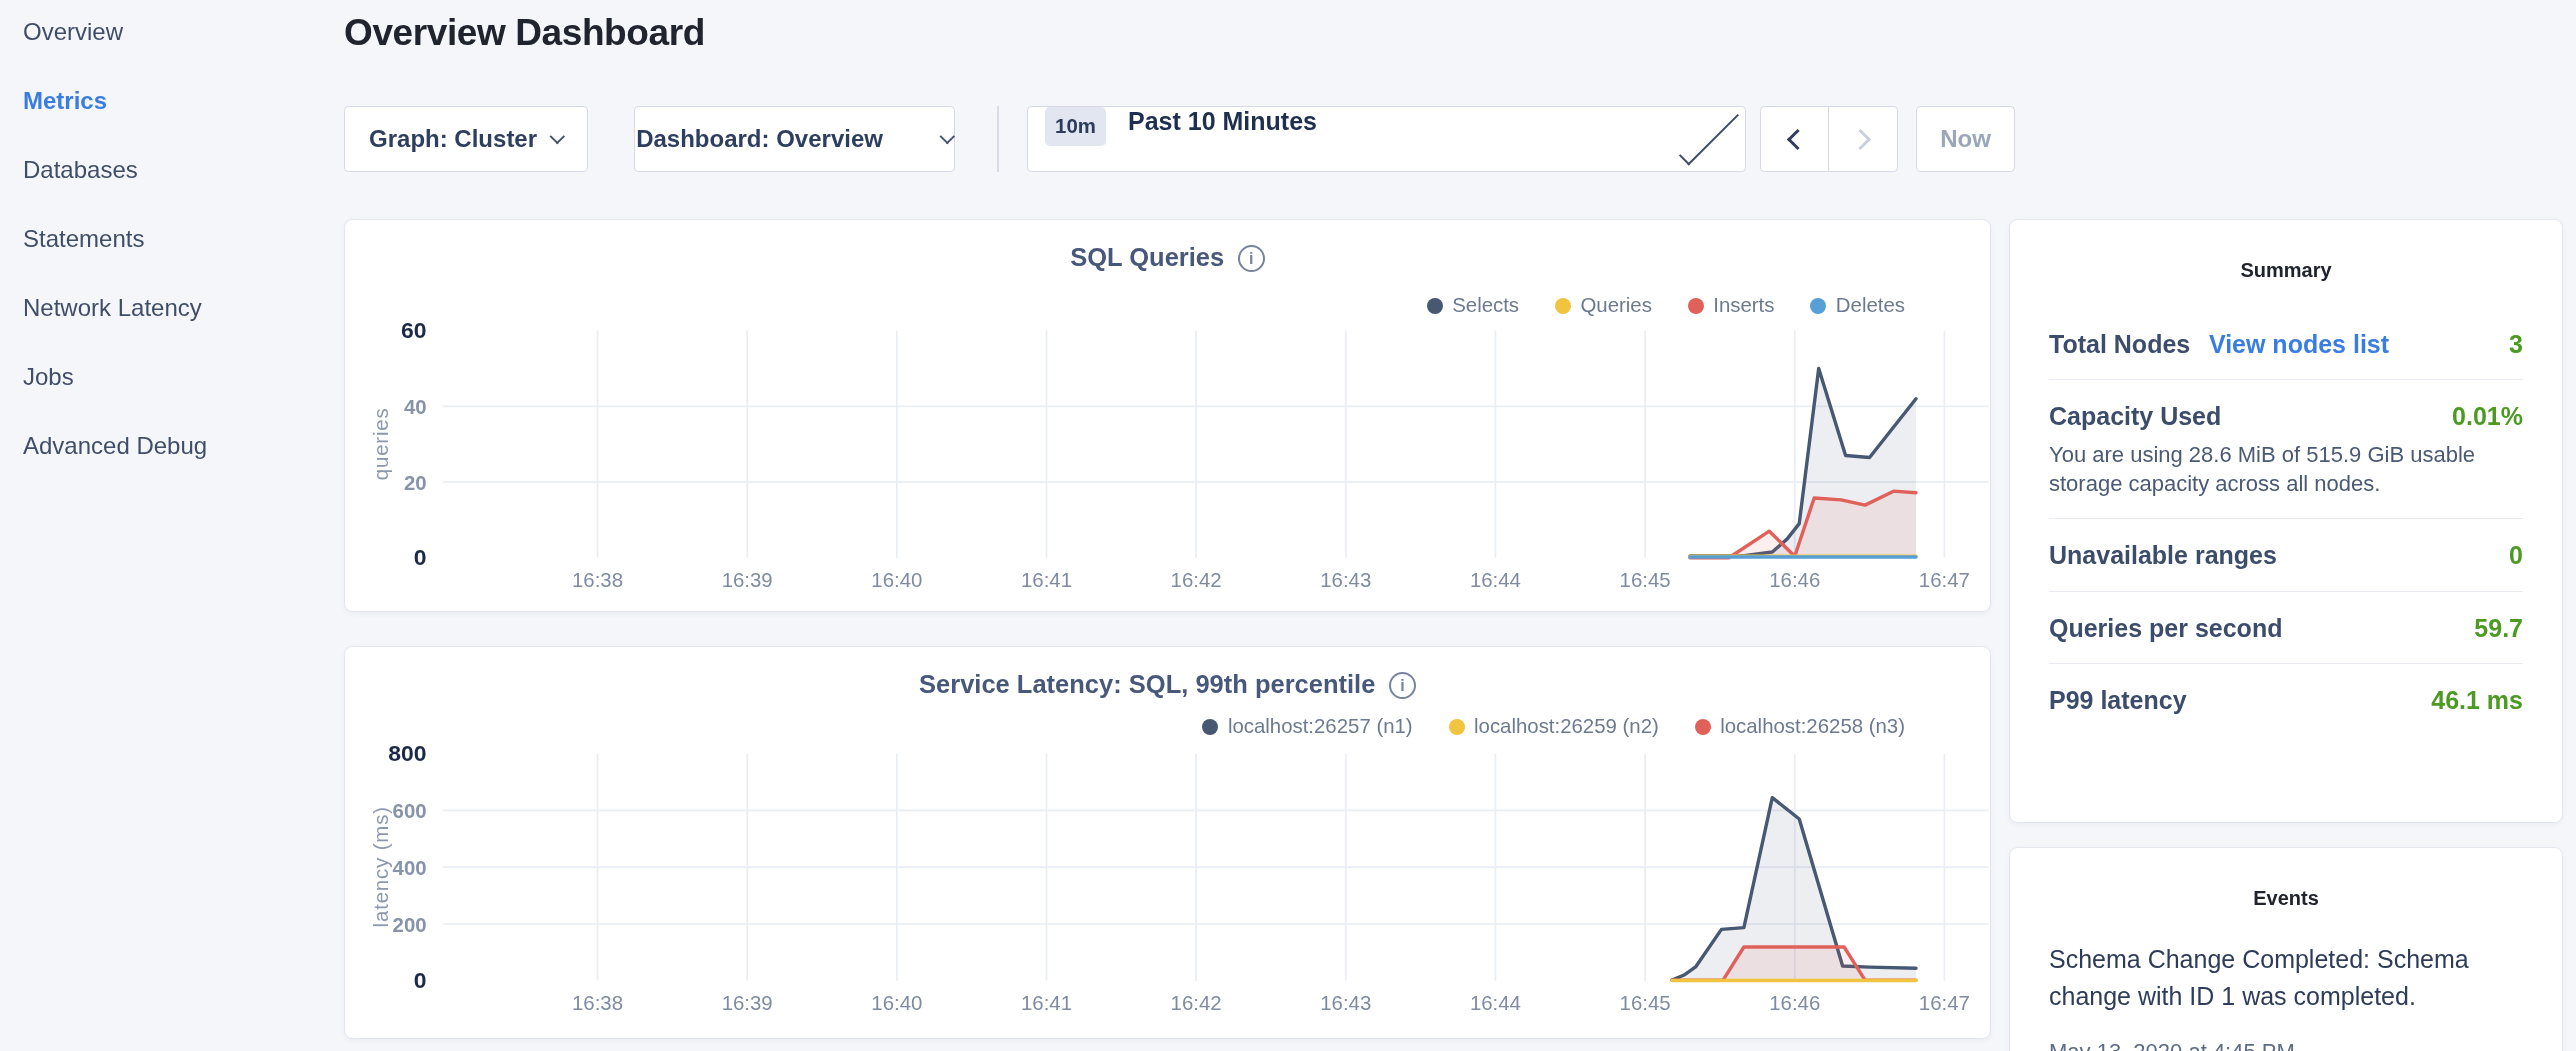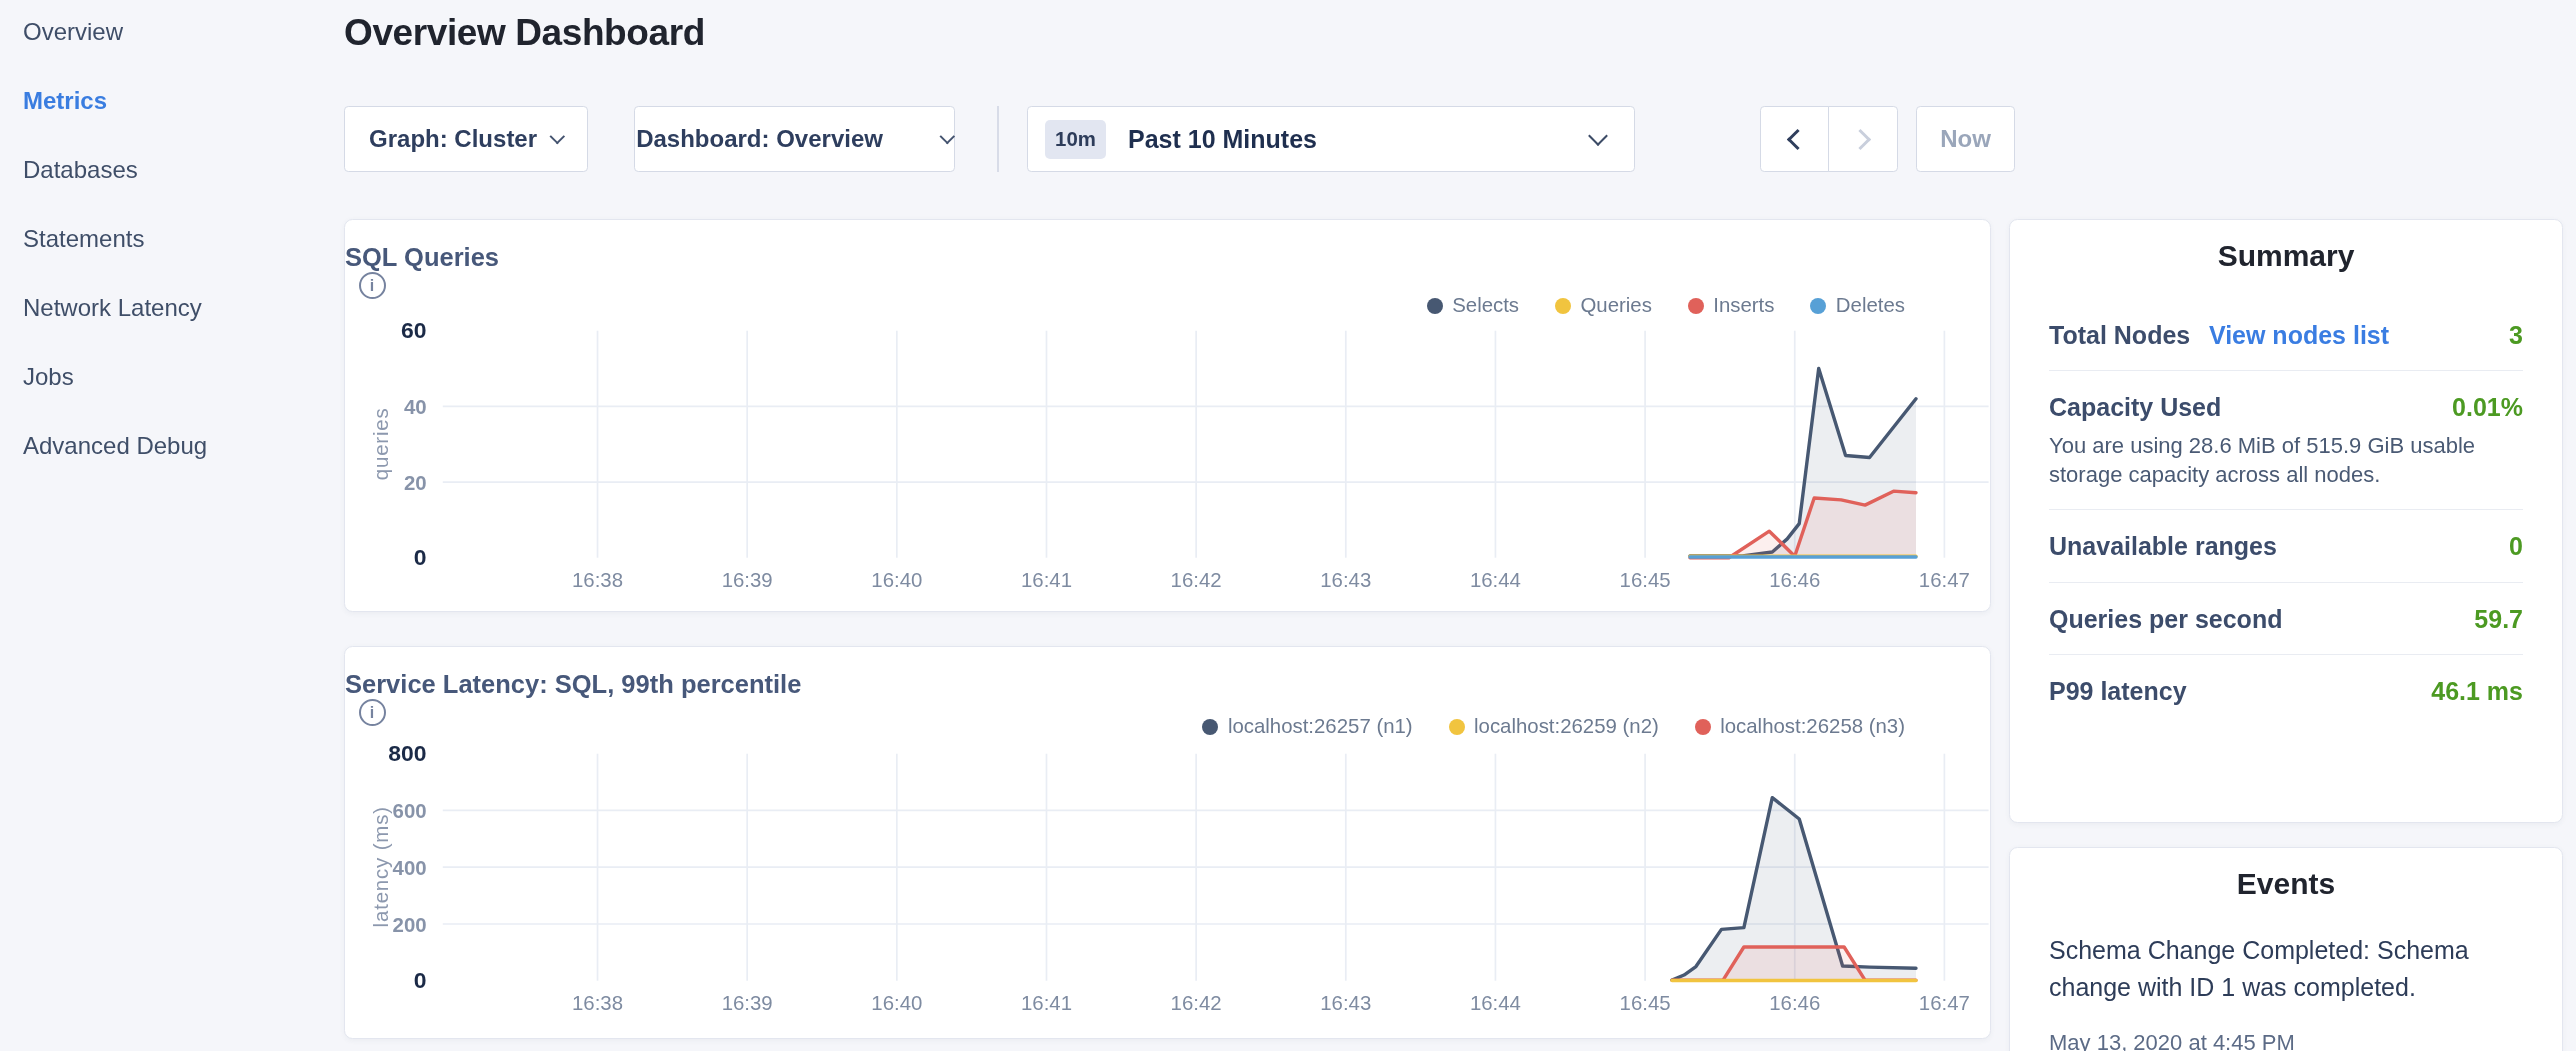--- a/index.html
+++ b/index.html
@@ -13,22 +13,22 @@
   .nav-item.active { color:#3a7de0; font-weight:700; }
 
   
   .page-title { position:absolute; left:344px; top:12px; font-size:37px; font-weight:700; color:#20242e; letter-spacing:-0.4px; }
   .toolbar { position:absolute; left:0; top:106px; height:66px; }
   .tb-btn { position:absolute; top:0; height:66px; background:#fff; border:1.7px solid #d5dae6; border-radius:4.3px;
             display:flex; align-items:center; justify-content:center; font-size:24px; font-weight:700; color:#2e3e5e; cursor:pointer; }
   .btn-graph { left:344px; width:244px; }
   .btn-dashboard { left:634px; width:321px;gap:44px; }
   .tb-divider { position:absolute; left:997px; top:0; width:1.7px; height:66px; background:#d8dce8; }
-  .timepicker { position:absolute; left:1027px; top:0; width:608px; height:66px; background:#fff; border:1.7px solid #d5dae6; border-radius:4.3px;
-                display:flex; align-items:center; cursor:pointer; }
+  .timepicker { position:absolute; left:1027px; top:0; width:719px; height:66px; background:#fff; border:1.7px solid #d5dae6; border-radius:4.3px;
+                display:flex; cursor:pointer; }
   .time-badge { margin-left:17px; width:61px; height:39px; background:#e2e6f1; border-radius:5.1px; display:flex; align-items:center; justify-content:center;
                 font-size:20.4px; font-weight:700; color:#2d3c5a; }
   .time-label { margin-left:22px; font-size:25px; font-weight:700; color:#1f2f4f; }
   .nav-btns { position:absolute; left:1760px; top:0; display:flex; }
   .nb { width:70px; height:66px; background:#fff; border:1.7px solid #d5dae6; display:flex; align-items:center; justify-content:center; cursor:pointer; }
   .nb.prev { border-radius:4.3px 0 0 4.3px; }
   .nb.next { border-radius:0 4.3px 4.3px 0; margin-left:-1.7px; }
   .btn-now { position:absolute; left:1916px; top:0; width:99px; height:66px; background:#fff; border:1.7px solid #d5dae6; border-radius:4.3px;
              display:flex; align-items:center; justify-content:center; font-size:24px; font-weight:700; color:#9aa6ba; cursor:pointer; }
 
@@ -36,40 +36,40 @@
   .chev-dd { border-width:0 2.6px 2.6px 0; border-color:#44536f; padding:4.3px; transform:rotate(45deg); margin-left:15.3px; margin-top:-5.1px; }
   .chev-time { border-width:0 2.1px 2.1px 0; border-color:#3c4b66; padding:6px; transform:rotate(45deg); margin-left:auto; margin-right:29px; margin-top:-6.8px; }
   .chev-prev { border-width:0 3.4px 3.4px 0; border-color:#2f3e5c; padding:6px; transform:rotate(135deg); margin-left:5.1px; }
   .chev-next { border-width:0 3.4px 3.4px 0; border-color:#c9cfdc; padding:6px; transform:rotate(-45deg); margin-right:5.1px; }
 
   
   .card { position:absolute; background:#fff; border:1.7px solid #e3e6ef; border-radius:8.5px; box-shadow:0 1.7px 5.1px rgba(60,70,100,.05); }
   .chart-card { left:344px; width:1647px; height:393px; }
   #chart-card-0 { top:219px; }
   #chart-card-1 { top:646px; }
-  .chart-title-row { display:flex; align-items:flex-start; justify-content:center; margin-top:23px;flex-direction:column; }
+  .chart-title-row { display:flex; align-items:flex-end; justify-content:center; margin-top:23px; }
   .chart-title { font-size:25.5px; font-weight:700; color:#47587a; }
   .info-i { width:27px; height:27px; border:2.1px solid #76839f; border-radius:50%; color:#76839f; font-size:16px; font-weight:600;
             display:inline-flex; align-items:center; justify-content:center; margin-left:13.6px; cursor:pointer; }
   .legend { position:absolute; right:85px; display:flex; align-items:center; gap:36px; }
   #legend-0 { top:74px; }
   #legend-1 { top:68px; }
   .lg-item { display:inline-flex; align-items:center; gap:9.4px; cursor:pointer; }
   .lg-dot { width:16px; height:16px; border-radius:50%; display:inline-block; }
   .lg-label { font-size:20.4px; color:#6c7a90; }
   .chart-svg { position:absolute; left:0; width:1647px; height:281px; }
   #chart-svg-0 { top:102px; }
   #chart-svg-1 { top:98px; }
   .chart-svg text { font-family:"Liberation Sans", sans-serif; }
 
   
   .side-card { left:2009px; width:554px; padding:0 39px; }
   #summary-card { top:219px; height:604px; }
   #events-card { top:847px; height:264px; }
-  .side-card-title { text-align:center; font-size:30px; font-weight:700; color:#20242e; margin-top:19px; }
+  .side-card-title { text-align:center; font-size:20px; font-weight:700; color:#20242e; margin-top:39px; }
   .sum-row { padding:22px 0 20.4px; border-top:1.7px solid #e9ecf2; }
   .sum-row.first { border-top:none; padding-top:48px; }
   .sum-head { display:flex; align-items:baseline;justify-content:flex-end; }
   .sum-label { font-size:25px; font-weight:700; color:#3c4c6b; }
   .sum-link { font-size:25px; font-weight:600; color:#3a7de2; margin-left:18.7px; cursor:pointer; }
   .sum-value { margin-left:auto; font-size:25px; font-weight:700; color:#4c9a22; }
   .sum-body { margin-top:8.5px; font-size:22px; line-height:29px; color:#4a5a74; }
   .event-text { margin-top:31px; font-size:25px; line-height:37px; color:#2d3c58; }
   .event-time { margin-top:24px; font-size:22px; color:#5c6b86; }
 </style>

